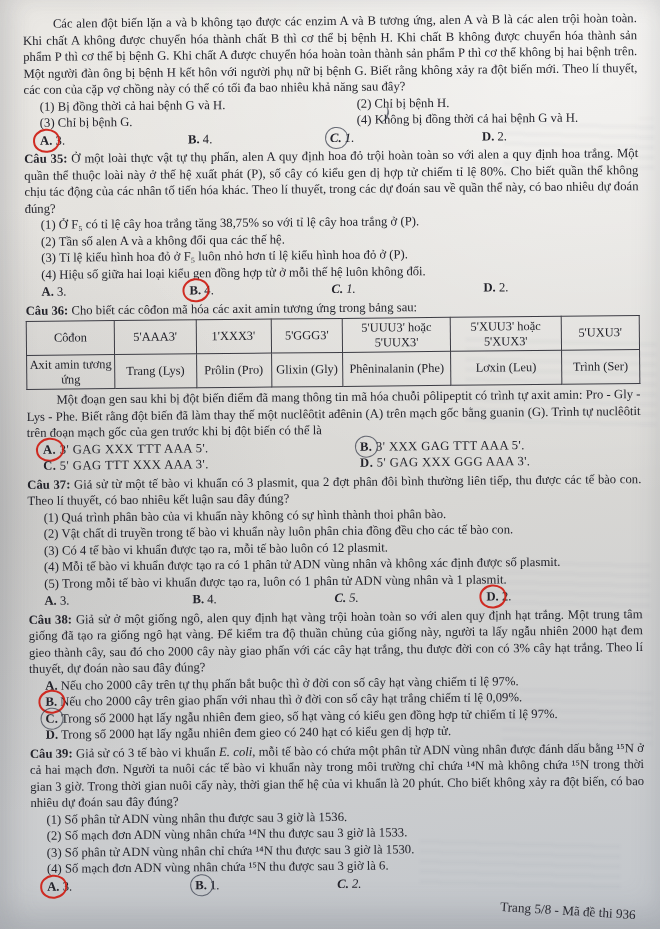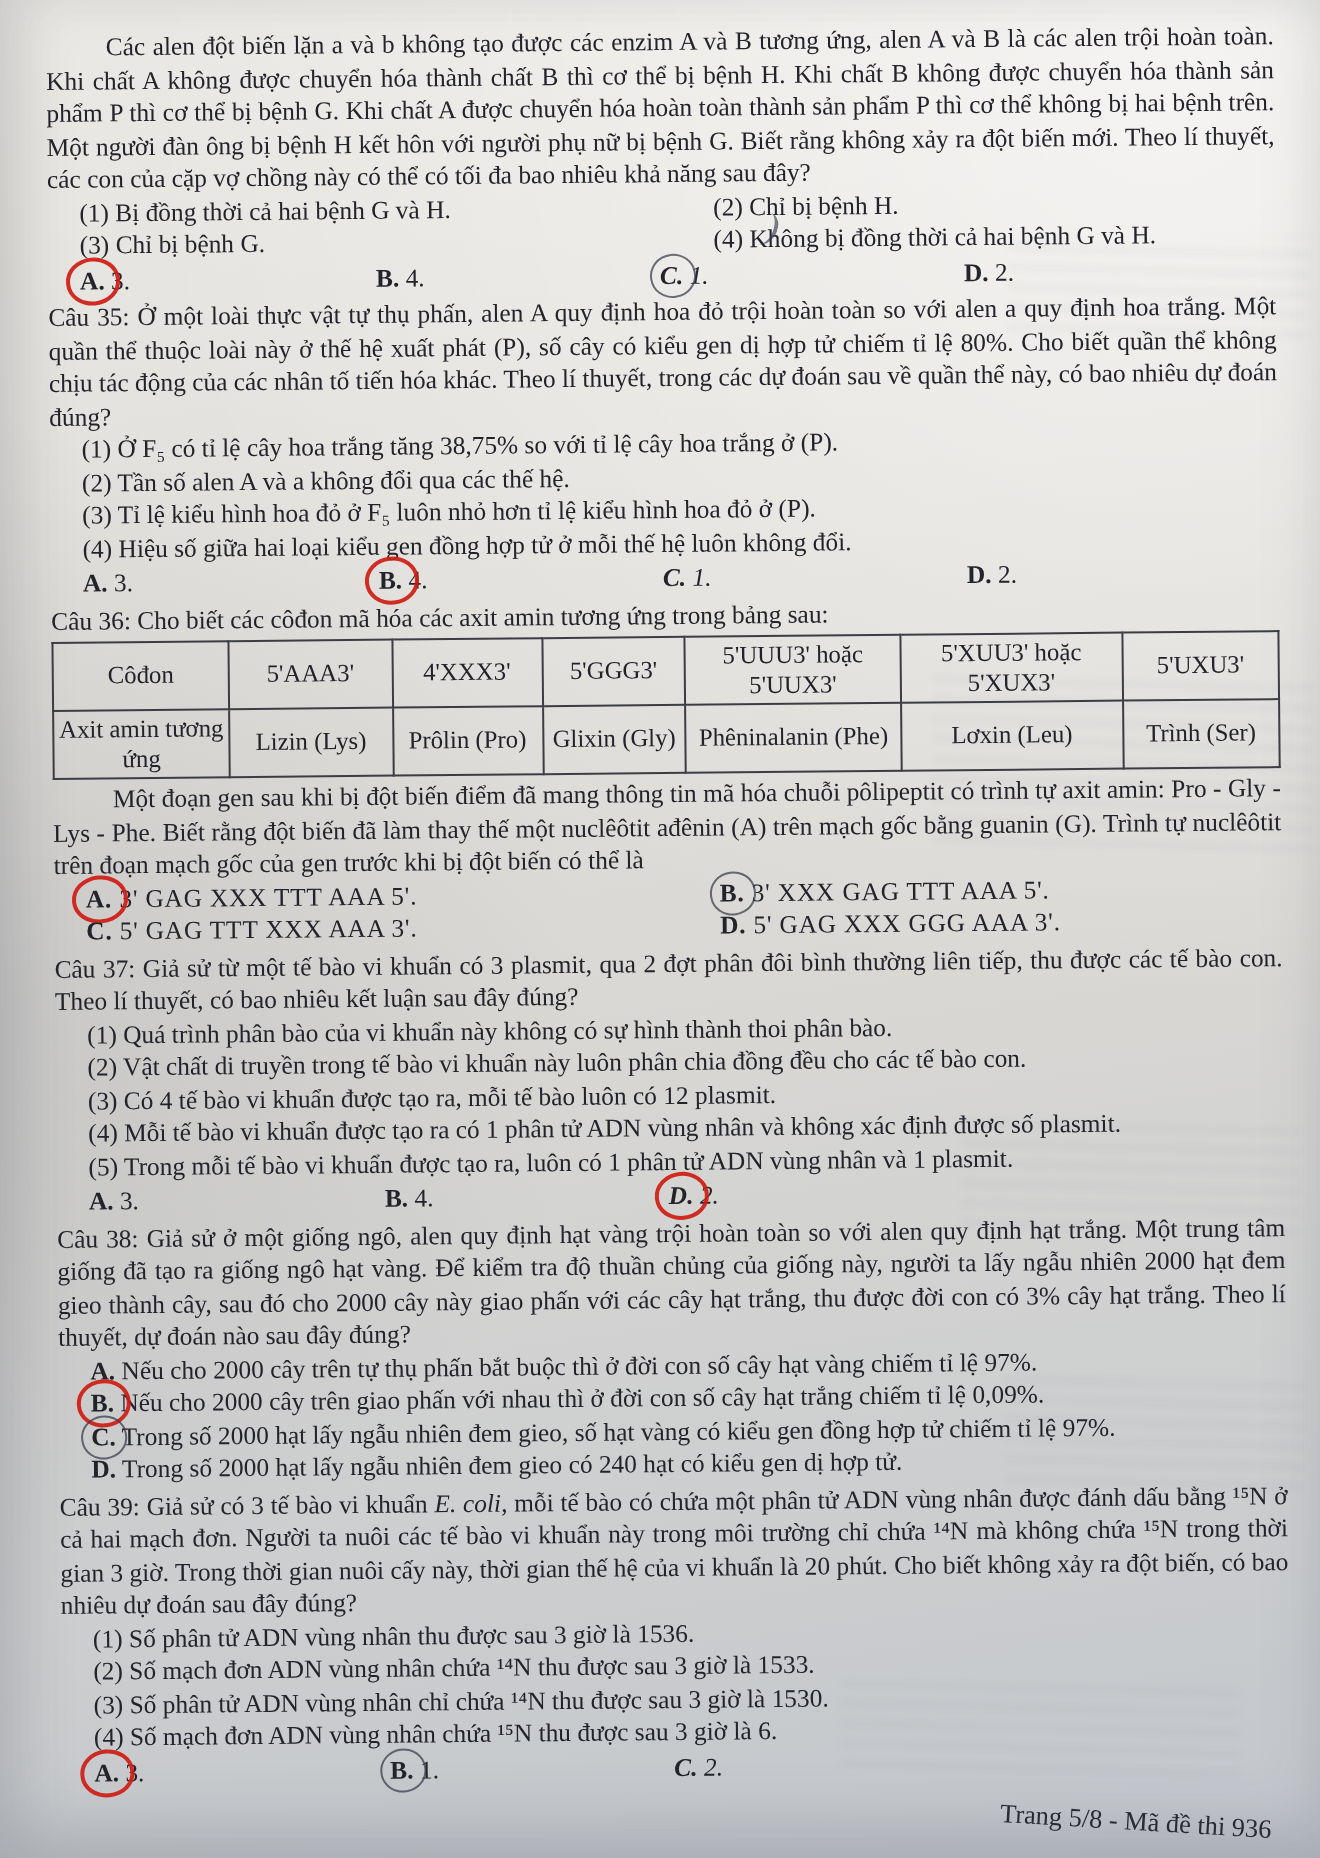--- a/index.html
+++ b/index.html
@@ -25,21 +25,21 @@
   .a5{right:40px;top:840px;width:200px;height:50px;}
 
   .content{
     position:absolute;left:27px;top:13px;width:614px;
     transform:rotate(-0.55deg);
     font-size:12.7px;line-height:16.5px;color:#23232b;
     text-align:justify;
   }
   p{margin:0;}
   .indent{text-indent:30px;}
-  .qlabel{font-weight:normal;}
+  .qlabel{font-weight:bold;}
   .q{margin-top:2px;}
   .item{padding-left:16px;text-align:left;}
   .grid2{display:grid;grid-template-columns:53% 47%;padding-left:16px;text-align:left;}
   .grid2 .cell{position:relative;}
   .ans-row{display:flex;padding-left:16px;margin-top:1px;text-align:left;}
   .ans{flex:0 0 148px;}
   .ans:nth-child(2){flex-basis:142px;}
   .ans:nth-child(3){flex-basis:152px;font-style:italic;}
   .ans:last-child{flex:1;}
   .ltr{font-weight:bold;position:relative;display:inline-block;}
@@ -108,29 +108,29 @@
           <col class="c2">
           <col class="c3">
           <col class="c4">
           <col class="c5">
           <col class="c6">
         </colgroup>
       <tbody>
           <tr>
         <td>Côđon</td>
         <td>5'AAA3'</td>
-        <td>4'XXX3'</td>
+        <td>1'XXX3'</td>
         <td>5'GGG3'</td>
         <td>5'UUU3' hoặc 5'UUX3'</td>
         <td>5'XUU3' hoặc 5'XUX3'</td>
         <td>5'UXU3'</td>
       </tr>
       <tr>
         <td>Axit amin tương ứng</td>
-        <td>Lizin (Lys)</td>
+        <td>Trang (Lys)</td>
         <td>Prôlin (Pro)</td>
         <td>Glixin (Gly)</td>
         <td>Phêninalanin (Phe)</td>
         <td>Lơxin (Leu)</td>
         <td>Trình (Ser)</td>
       </tr>
     </tbody>
       </table>
     <p class="stem indent">Một đoạn gen sau khi bị đột biến điểm đã mang thông tin mã hóa chuỗi pôlipeptit có trình tự axit amin: Pro - Gly - Lys - Phe. Biết rằng đột biến đã làm thay thế một nuclêôtit ađênin (A) trên mạch gốc bằng guanin (G). Trình tự nuclêôtit trên đoạn mạch gốc của gen trước khi bị đột biến có thể là</p>
     <div class="grid2">
@@ -142,20 +142,21 @@
 
     <p class="stem q"><b class="qlabel">Câu 37:</b> <span>Giả sử từ một tế bào vi khuẩn có 3 plasmit, qua 2 đợt phân đôi bình thường liên tiếp, thu được các tế bào con. Theo lí thuyết, có bao nhiêu kết luận sau đây đúng?</span></p>
     <p class="item">(1) Quá trình phân bào của vi khuẩn này không có sự hình thành thoi phân bào.</p>
     <p class="item">(2) Vật chất di truyền trong tế bào vi khuẩn này luôn phân chia đồng đều cho các tế bào con.</p>
     <p class="item">(3) Có 4 tế bào vi khuẩn được tạo ra, mỗi tế bào luôn có 12 plasmit.</p>
     <p class="item">(4) Mỗi tế bào vi khuẩn được tạo ra có 1 phân tử ADN vùng nhân và không xác định được số plasmit.</p>
     <p class="item">(5) Trong mỗi tế bào vi khuẩn được tạo ra, luôn có 1 phân tử ADN vùng nhân và 1 plasmit.</p>
     <div class="ans-row">
       <span class="ans"><b class="ltr">A.</b> <span>3.</span></span>
       <span class="ans"><b class="ltr">B.</b> <span>4.</span></span>
+      <span class="ans"><b class="ltr">C.</b> <span>5.</span></span>
       <span class="ans"><b class="ltr mk-red">D.</b> <span>2.</span></span>
     </div>
 
     <p class="stem q"><b class="qlabel">Câu 38:</b> <span>Giả sử ở một giống ngô, alen quy định hạt vàng trội hoàn toàn so với alen quy định hạt trắng. Một trung tâm giống đã tạo ra giống ngô hạt vàng. Để kiểm tra độ thuần chủng của giống này, người ta lấy ngẫu nhiên 2000 hạt đem gieo thành cây, sau đó cho 2000 cây này giao phấn với các cây hạt trắng, thu được đời con có 3% cây hạt trắng. Theo lí thuyết, dự đoán nào sau đây đúng?</span></p>
     <p class="item"><b class="ltr">A.</b> <span>Nếu cho 2000 cây trên tự thụ phấn bắt buộc thì ở đời con số cây hạt vàng chiếm tỉ lệ 97%.</span></p>
     <p class="item"><b class="ltr mk-red">B.</b> <span>Nếu cho 2000 cây trên giao phấn với nhau thì ở đời con số cây hạt trắng chiếm tỉ lệ 0,09%.</span></p>
     <p class="item"><b class="ltr mk-pen">C.</b> <span>Trong số 2000 hạt lấy ngẫu nhiên đem gieo, số hạt vàng có kiểu gen đồng hợp tử chiếm tỉ lệ 97%.</span></p>
     <p class="item"><b class="ltr">D.</b> <span>Trong số 2000 hạt lấy ngẫu nhiên đem gieo có 240 hạt có kiểu gen dị hợp tử.</span></p>
 
     <p class="stem q"><b class="qlabel">Câu 39:</b> <span>Giả sử có 3 tế bào vi khuẩn </span><i>E. coli</i><span>, mỗi tế bào có chứa một phân tử ADN vùng nhân được đánh dấu bằng ¹⁵N ở cả hai mạch đơn. Người ta nuôi các tế bào vi khuẩn này trong môi trường chỉ chứa ¹⁴N mà không chứa ¹⁵N trong thời gian 3 giờ. Trong thời gian nuôi cấy này, thời gian thế hệ của vi khuẩn là 20 phút. Cho biết không xảy ra đột biến, có bao nhiêu dự đoán sau đây đúng?</span></p>

